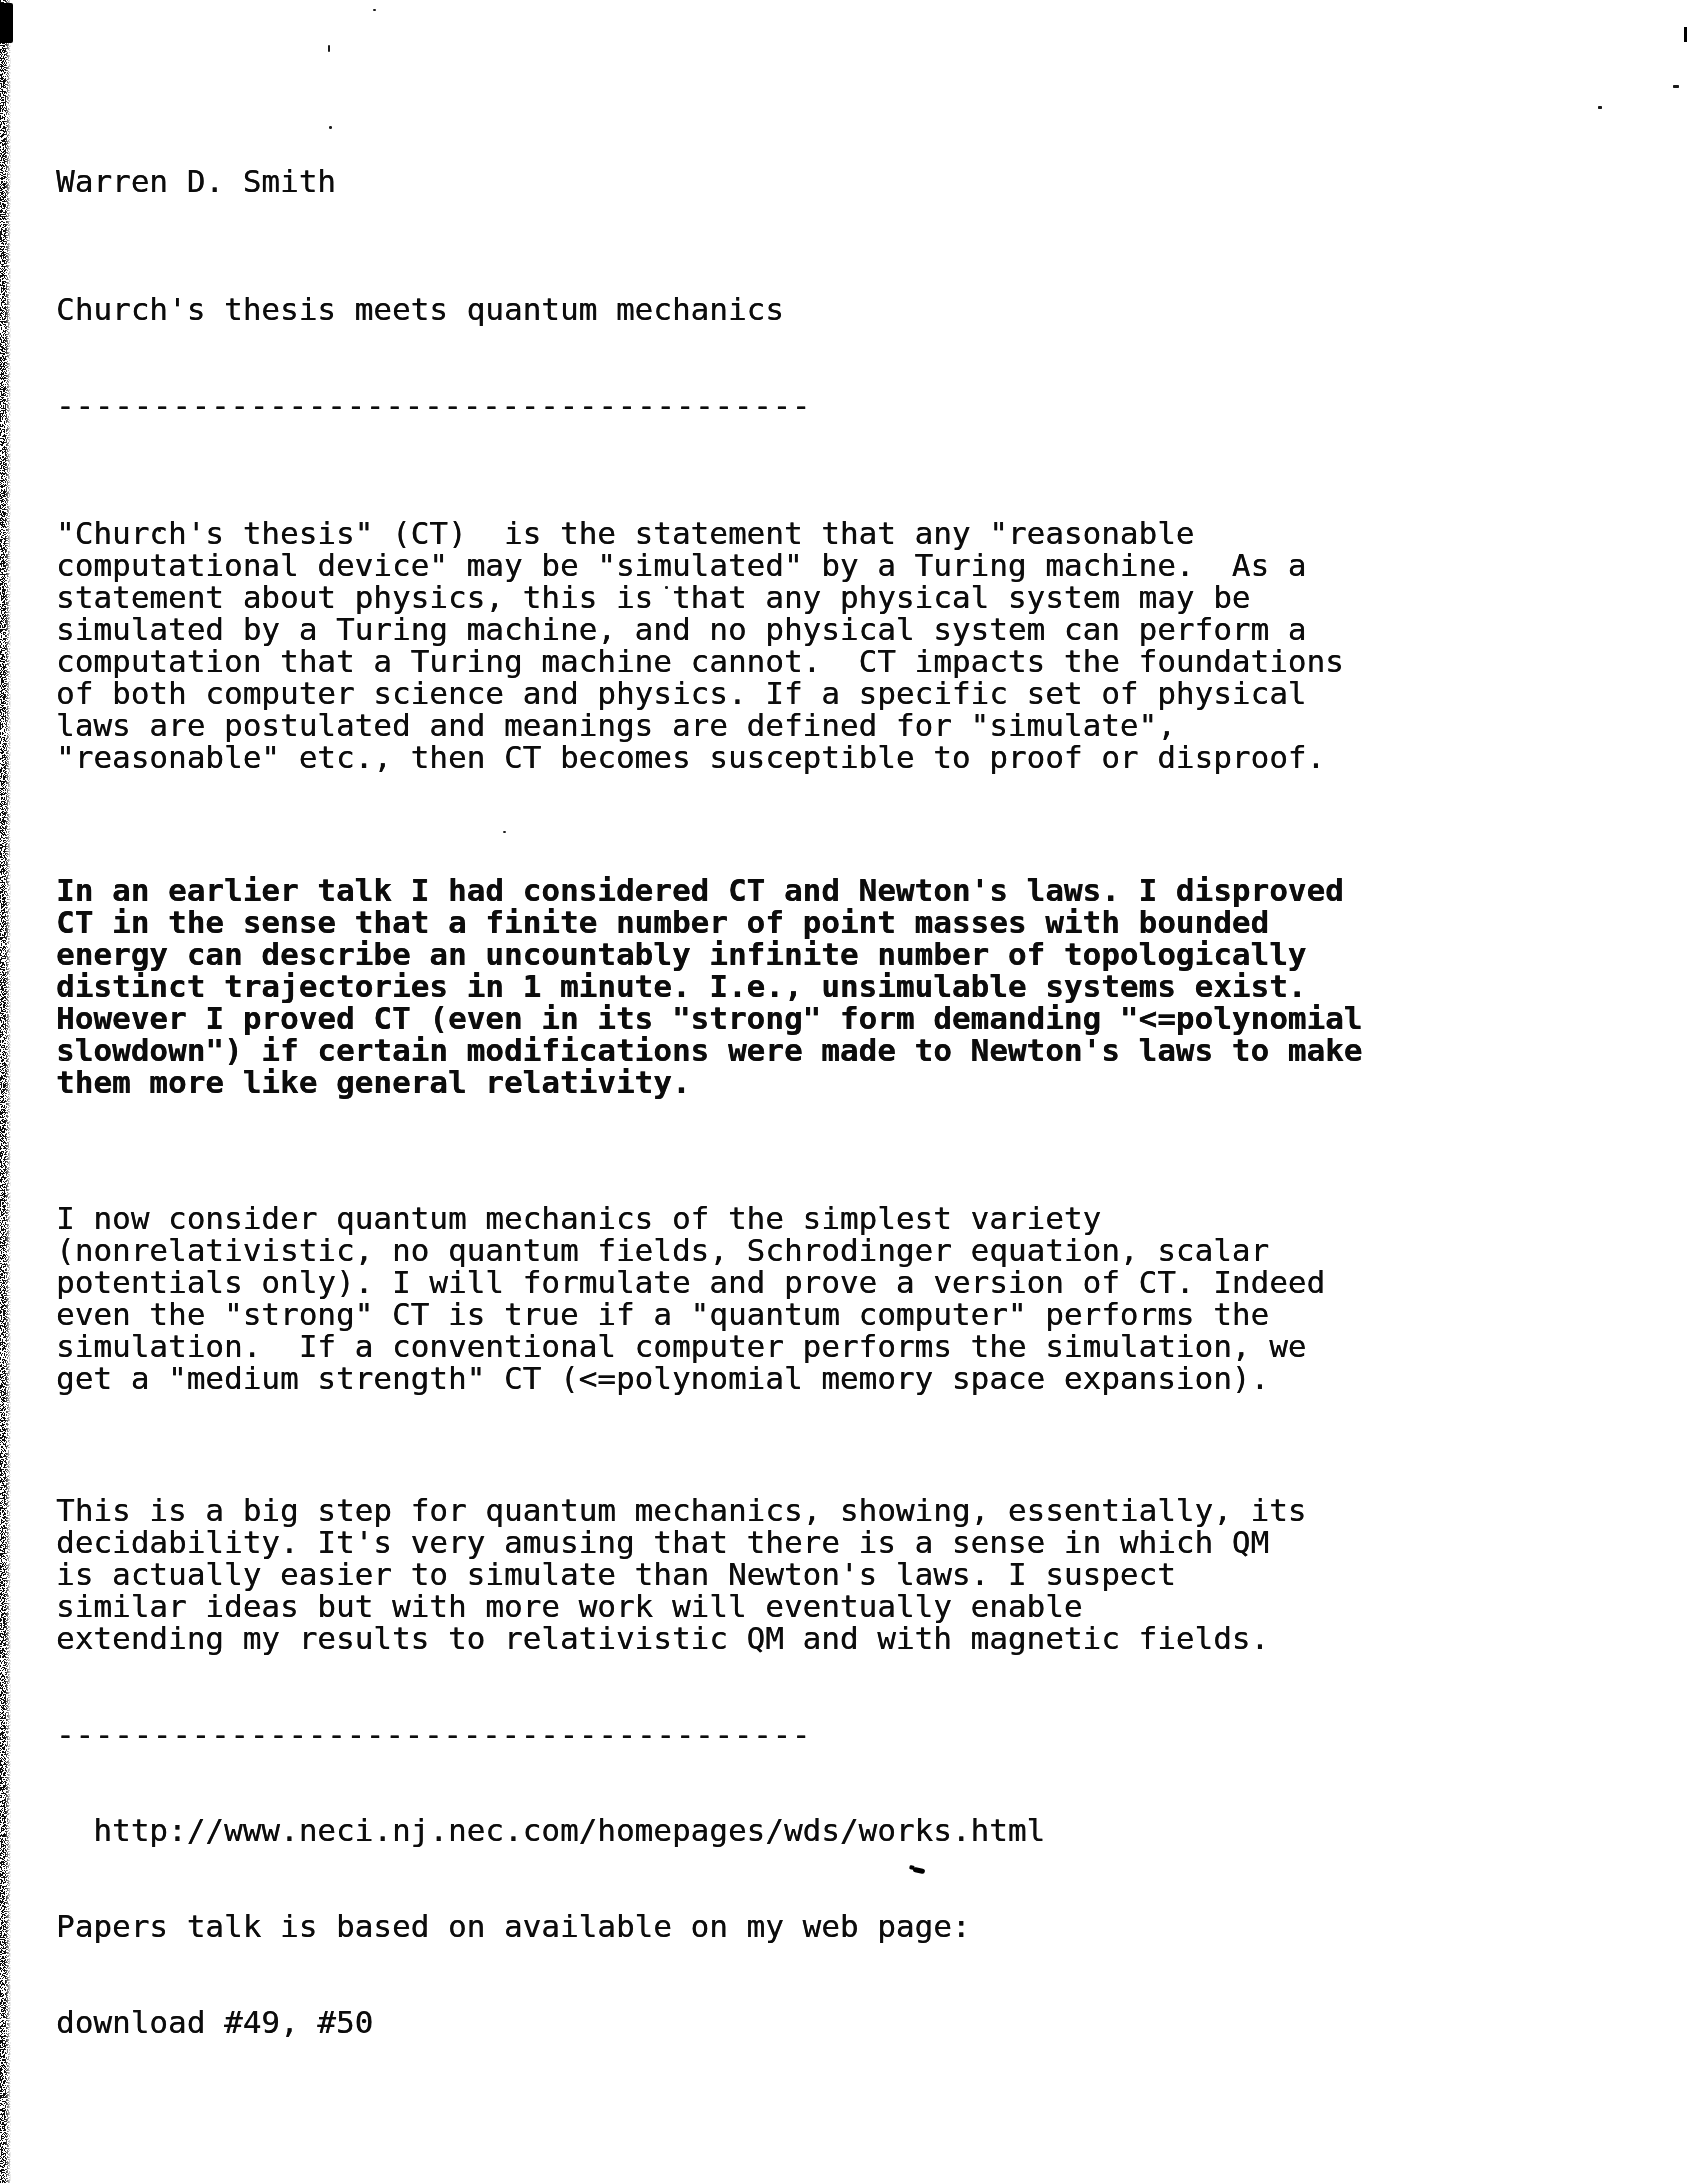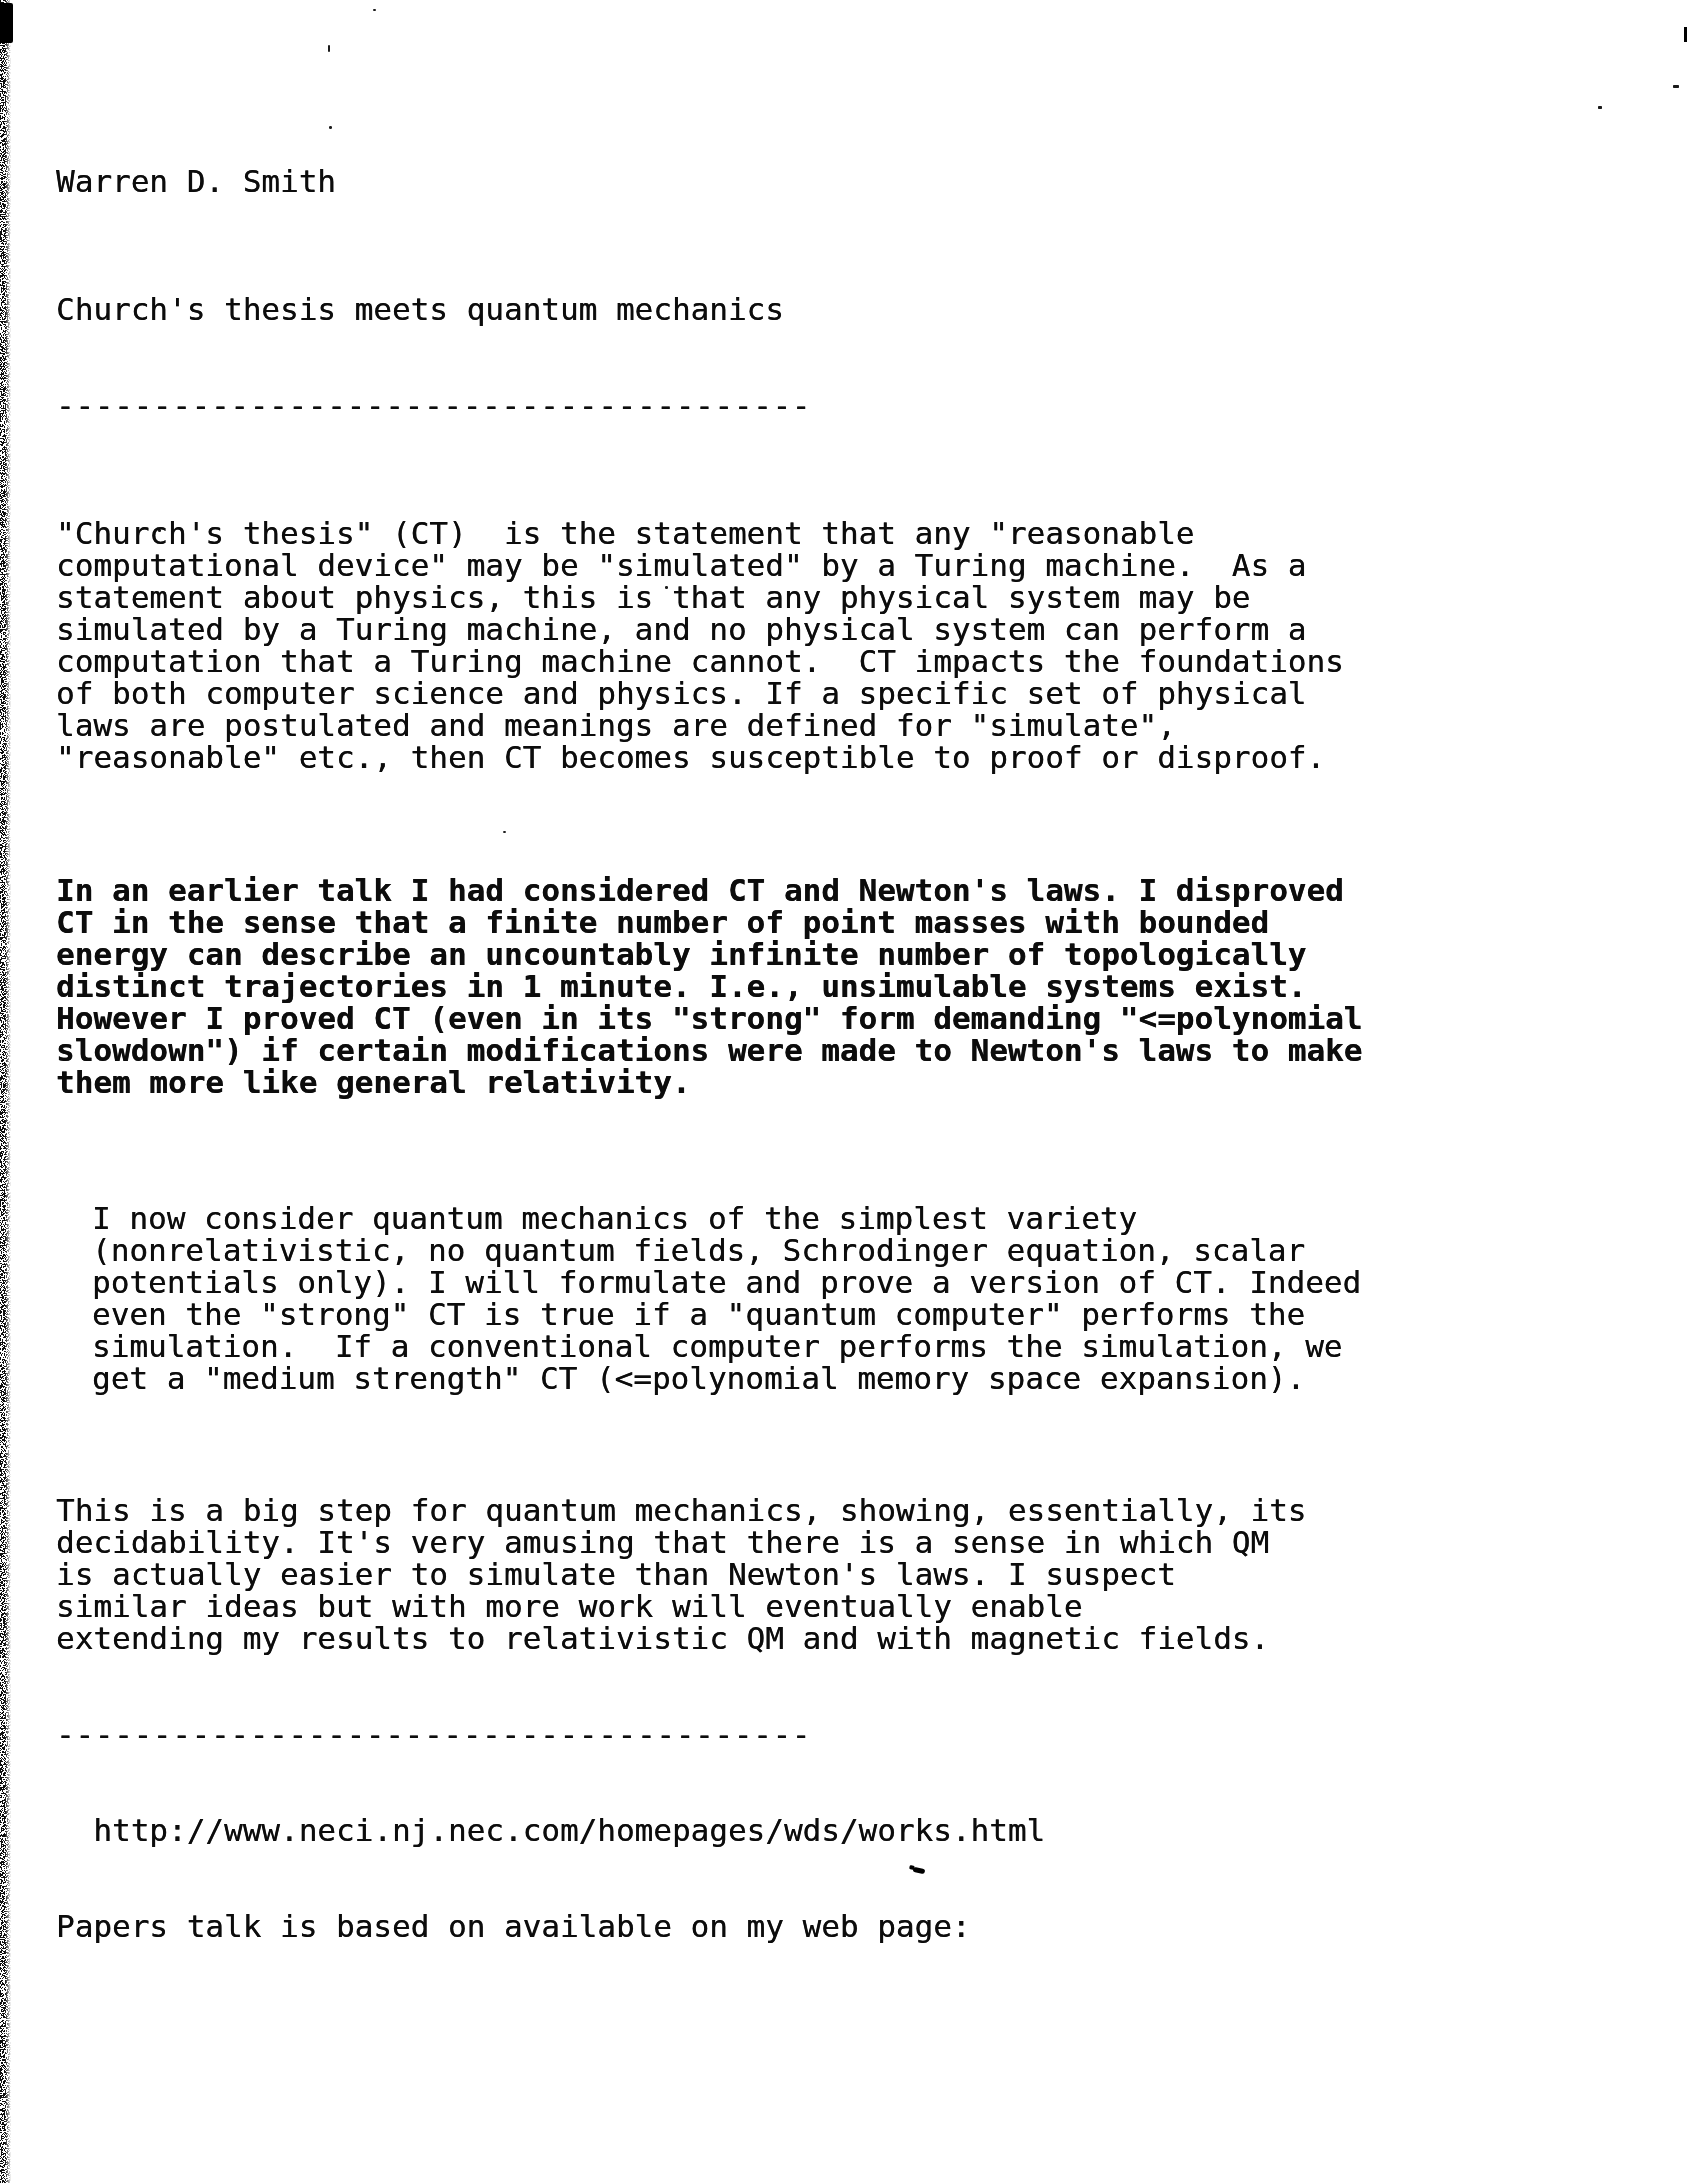--- a/index.html
+++ b/index.html
@@ -20,21 +20,21 @@
     color:#0c0c0c;
     white-space:pre-wrap;
     text-shadow:0.3px 0 0 rgba(0,0,0,.85);
   }
   .doc > div{white-space:pre-wrap;}
   .author{margin-bottom:32px;}
   .title{margin-bottom:0;}
   .rule{margin-bottom:32px;letter-spacing:0.7px;}
   .p1{margin-bottom:37px;}
   .p2{margin-bottom:40px;font-weight:bold;}
-  .p3{margin-bottom:36px;margin-left:36px;}
+  .p3{margin-bottom:36px;}
   .p4{}
   .rule2{margin-bottom:0;letter-spacing:0.7px;}
 
   
   .noise-svg{position:absolute;display:block;}
   .left-noise{left:0;top:0;}
   .bottom-noise{left:0;top:2159px;}
   .left-fade{
     position:absolute;left:0;top:0;width:11.3px;height:2183px;
     background:linear-gradient(to right, rgba(255,255,255,0) 0%, rgba(255,255,255,0) 45%, #fff 100%);
@@ -138,16 +138,17 @@
 simulation.  If a conventional computer performs the simulation, we
 get a "medium strength" CT (&lt;=polynomial memory space expansion).</div>
     <div class="p4">This is a big step for quantum mechanics, showing, essentially, its
 decidability. It's very amusing that there is a sense in which QM
 is actually easier to simulate than Newton's laws. I suspect
 similar ideas but with more work will eventually enable
 extending my results to relativistic QM and with magnetic fields.</div>
     <div class="rule2">---------------------------------------</div>
     <div>  http://www.neci.nj.nec.com/homepages/wds/works.html</div>
     <div>Papers talk is based on available on my web page:</div>
+    <div>download #49, #50</div>
   </div>
 
 </div>
 
 
 </body></html>

